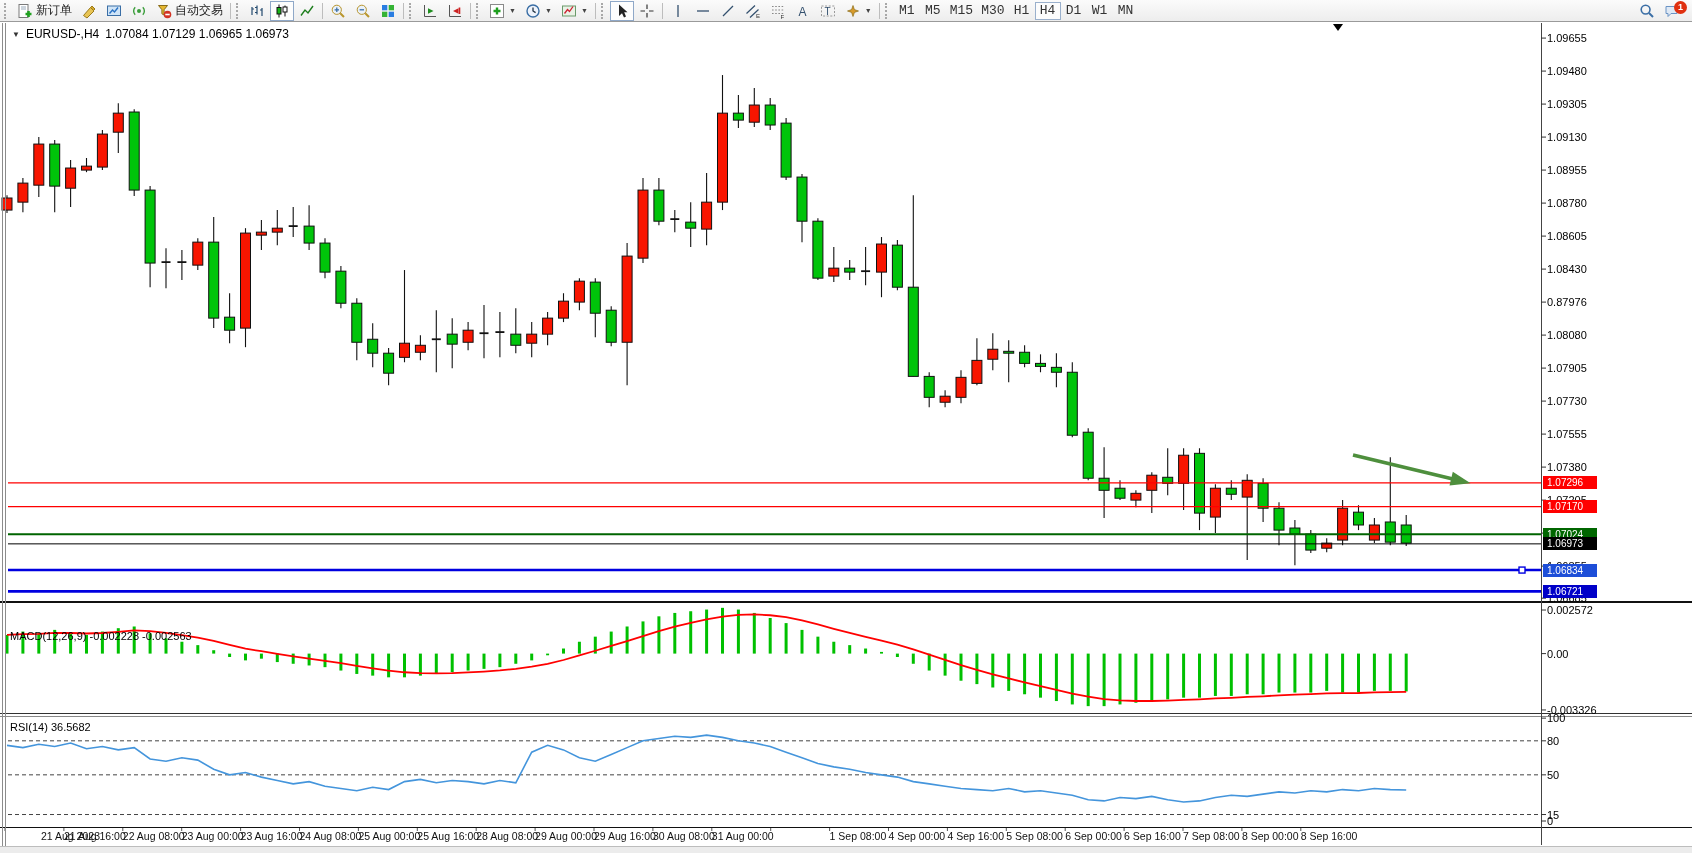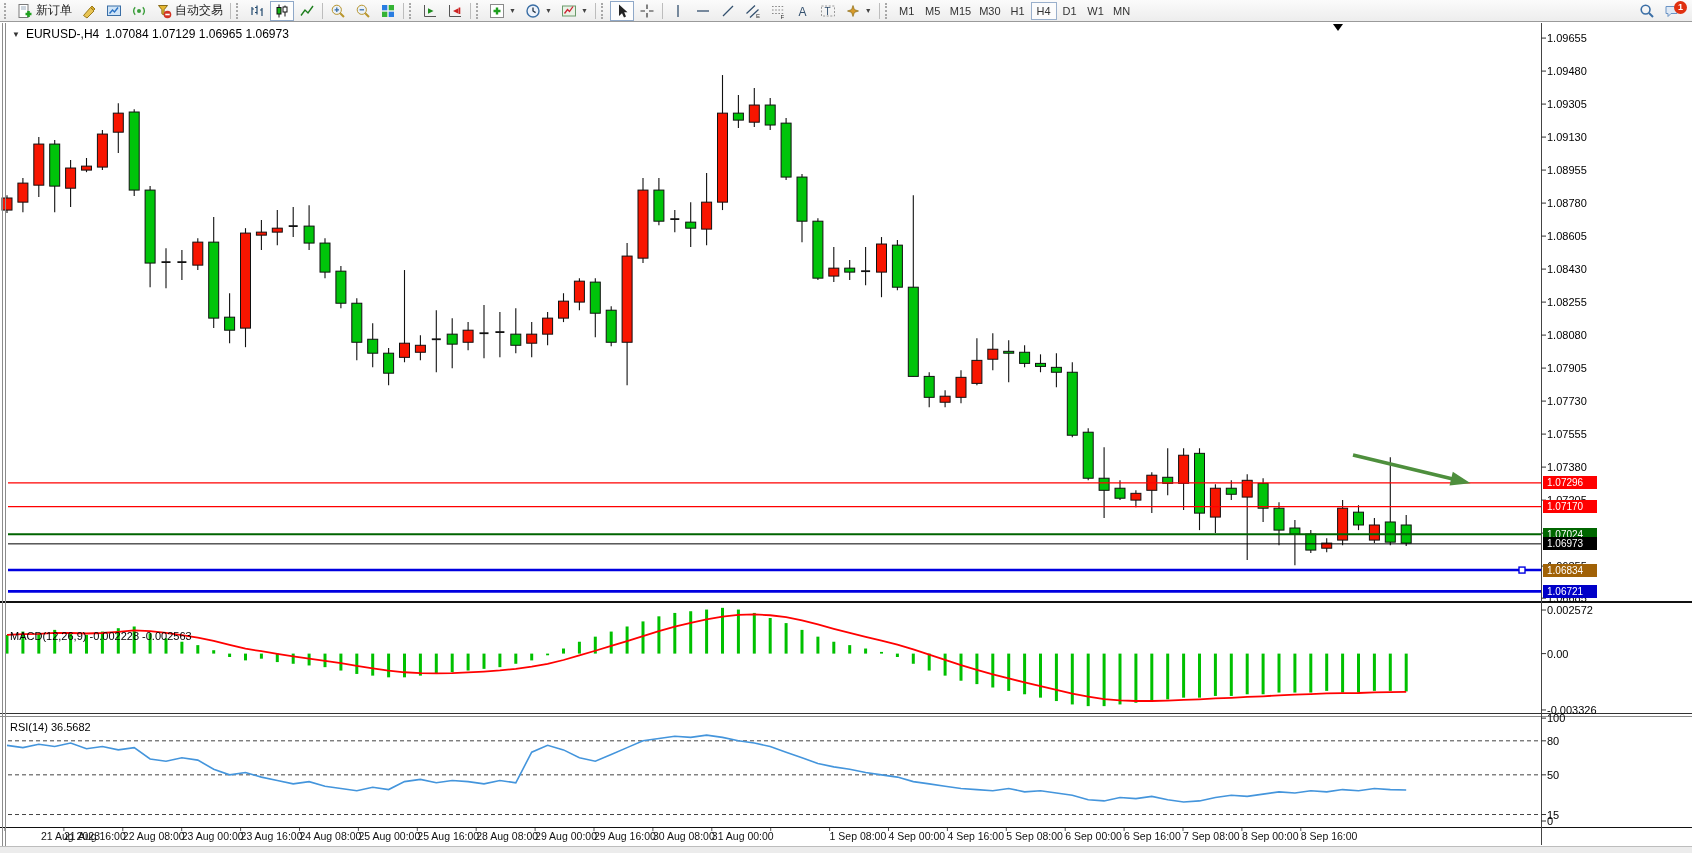--- a/index.html
+++ b/index.html
@@ -9,21 +9,21 @@
     background:linear-gradient(#fbfbfb,#ededed);border-bottom:1px solid #9a9a9a;
     display:flex;align-items:center;gap:1px;padding:0 2px;box-sizing:border-box;}
   .tb{height:20px;min-width:22px;display:flex;align-items:center;justify-content:center;
     gap:3px;border:1px solid transparent;background:transparent;padding:0 3px;font-size:12px;color:#222;}
   .tb.active{background:#fdfdfd;border:1px solid #8fa8c8;}
   .tb svg{width:16px;height:16px;display:block;}
   .caret{font-size:7px;color:#444;margin-left:1px;}
   .sep{width:1px;height:16px;background:#bdbdbd;margin:0 2px;}
   .grip{width:4px;height:16px;border-left:2px dotted #a8a8a8;margin:0 2px;}
   .tf-btn{height:18px;min-width:26px;border:1px solid transparent;background:transparent;
-    font-size:11px;color:#333;display:inline-flex;align-items:center;justify-content:center;padding:0 3px;}
+    font-size:13px;color:#333;display:inline-flex;align-items:center;justify-content:center;padding:0 3px;font-family:Liberation Mono, monospace;}
   .tf-btn.active{background:#fcfcfc;border:1px solid #9ab0cc;}
   .tb-spacer{flex:1;}
   .notif{position:relative;}
   .badge-red{position:absolute;top:-1px;right:-4px;background:#e03010;color:#fff;border-radius:50%;
     width:13px;height:13px;font-size:9px;line-height:13px;text-align:center;font-weight:bold;}
   
   .chart-area{position:absolute;left:0;top:22px;width:1692px;height:831px;background:#fff;}
   #chart-svg{position:absolute;left:0;top:0;}
   .chart-title{position:absolute;left:12px;top:5px;font-size:12px;color:#000;display:flex;gap:6px;align-items:center;}
   .chart-title .tri{font-size:8px;color:#333;}
@@ -685,21 +685,21 @@
 
     <div id="price-axis">
         <div class="axis-label" style="top: 10.0865px;">1.09655</div>
         <div class="axis-label" style="top: 43.0881px;">1.09480</div>
         <div class="axis-label" style="top: 76.0897px;">1.09305</div>
         <div class="axis-label" style="top: 109.091px;">1.09130</div>
         <div class="axis-label" style="top: 142.093px;">1.08955</div>
         <div class="axis-label" style="top: 175.095px;">1.08780</div>
         <div class="axis-label" style="top: 208.096px;">1.08605</div>
         <div class="axis-label" style="top: 241.098px;">1.08430</div>
-        <div class="axis-label" style="top: 274.1px;">1.08255</div>
+        <div class="axis-label" style="top: 274.1px;">0.87976</div>
         <div class="axis-label" style="top: 307.101px;">1.08080</div>
         <div class="axis-label" style="top: 340.103px;">1.07905</div>
         <div class="axis-label" style="top: 373.104px;">1.07730</div>
         <div class="axis-label" style="top: 406.106px;">1.07555</div>
         <div class="axis-label" style="top: 439.108px;">1.07380</div>
         <div class="axis-label" style="top: 472.109px;">1.07205</div>
         <div class="axis-label" style="top: 505.111px;">1.07030</div>
         <div class="axis-label" style="top: 538.113px;">1.06855</div>
         <div class="axis-label" style="top: 570.171px;">1.06685</div>
         <div class="axis-label" style="top: 582.016px;">0.002572</div>
@@ -707,21 +707,21 @@
         <div class="axis-label" style="top: 681.967px; text-align: center;">-0.003326</div>
         <div class="axis-label" style="top: 690.134px;">100</div>
         <div class="axis-label" style="top: 712.814px;">80</div>
         <div class="axis-label" style="top: 746.835px;">50</div>
         <div class="axis-label" style="top: 786.526px;">15</div>
         <div class="axis-label" style="top: 793px;">0</div>
         <div class="price-badge" style="top: 454.448px; background: rgb(255, 0, 0);">1.07296</div>
         <div class="price-badge" style="top: 478.21px; background: rgb(255, 0, 0);">1.07170</div>
         <div class="price-badge" style="top: 505.742px; background: rgb(0, 102, 0);">1.07024</div>
         <div class="price-badge" style="top: 515.36px; background: rgb(0, 0, 0);">1.06973</div>
-        <div class="price-badge" style="top: 541.573px; background: #a16207;">1.06834</div>
+        <div class="price-badge" style="top: 541.573px; background: #1d4ed8;">1.06834</div>
         <div class="price-badge" style="top: 562.882px; background: rgb(0, 0, 200);">1.06721</div>
       </div>
     <div id="time-axis">
         <div class="time-label" style="left: 13px; padding-left: 28px;">21 Aug 2023</div>
         <div class="time-label" style="left: 63.9px;">21 Aug 16:00</div>
         <div class="time-label" style="left: 122.8px;">22 Aug 08:00</div>
         <div class="time-label" style="left: 181.7px;">23 Aug 00:00</div>
         <div class="time-label" style="left: 240.6px;">23 Aug 16:00</div>
         <div class="time-label" style="left: 299.5px;">24 Aug 08:00</div>
         <div class="time-label" style="left: 358.4px;">25 Aug 00:00</div>

